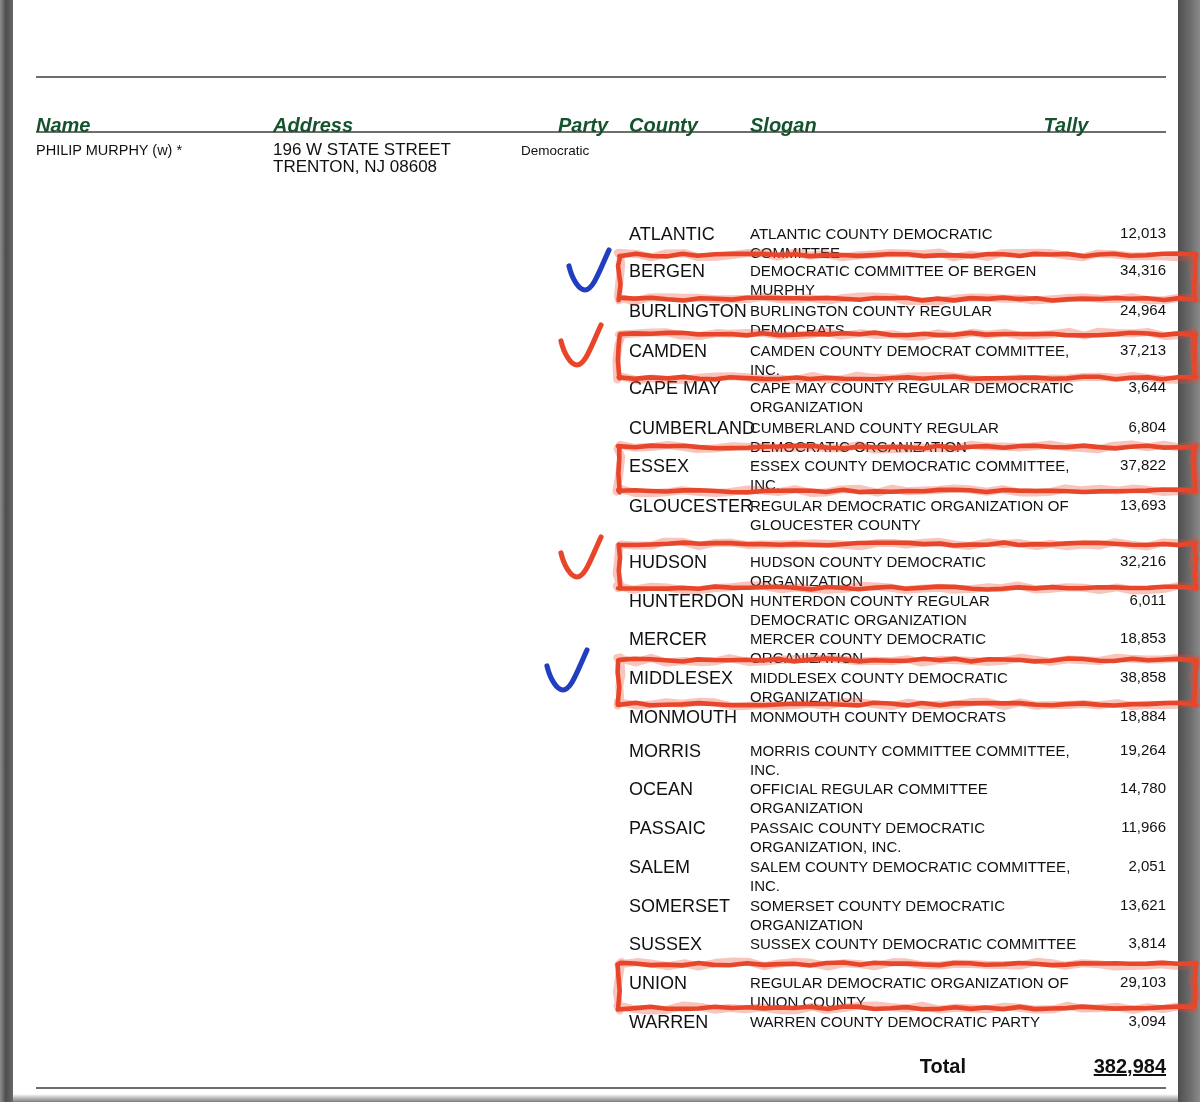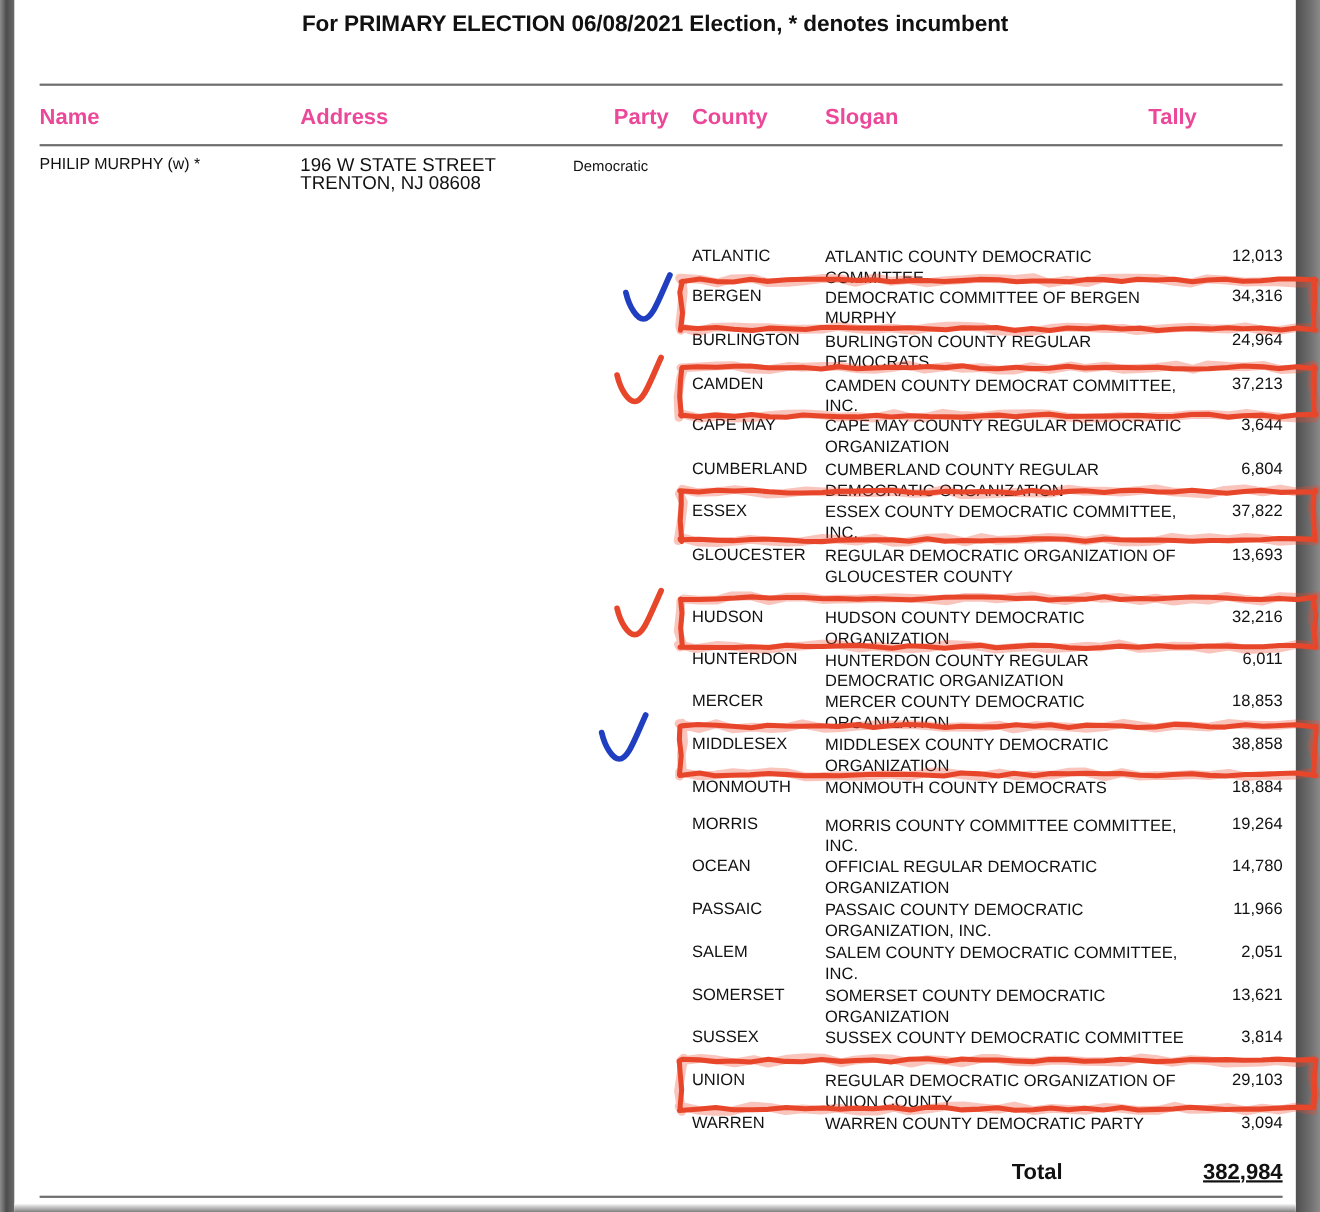--- a/index.html
+++ b/index.html
@@ -68,24 +68,25 @@
     height: 2px;
     background: #6d6d6d;
   }
   .rule.top-rule   { top: 76px; }
   .rule.head-rule  { top: 131px; }
   .rule.foot-rule  { top: 1087px; }
 
   
   .col-head {
     position: absolute;
-    top: 96px;
+    top: 114px;
     font-size: 20px;
     font-weight: bold;
-    color: #ec4899;
+    color: #14532d;
+    font-style: italic;
   }
   .ch-name    { left: 23px; }
   .ch-address { left: 260px; }
   .ch-party   { left: 508px; margin-left: 37px; }
   .ch-county  { left: 616px; }
   .ch-slogan  { left: 737px; }
   .ch-tally   { left: 953px; width: 200px; text-align: center; }
 
   
   .cand-name {
@@ -118,21 +119,21 @@
   }
   .crow {
     position: absolute;
     left: 0;
     width: 1165px;
   }
   .crow .cname {
     position: absolute;
     left: 616px;
     top: 0;
-    font-size: 15px;
+    font-size: 18px;
     color: #111;
     white-space: nowrap;
   }
   .crow .cslogan {
     position: absolute;
     left: 737px;
     top: 0;
     width: 330px;
     font-size: 15px;
     line-height: 19px;
@@ -181,21 +182,20 @@
 </head>
 <body>
 
 <div class="page-wrap">
 
   <div class="page-shadow-left"></div>
   <div class="page-shadow-right"></div>
 
   <div class="page">
 
-    <div class="doc-title">For PRIMARY ELECTION 06/08/2021 Election, * denotes incumbent</div>
 
     <div class="rule top-rule"></div>
     <div class="rule head-rule"></div>
     <div class="rule foot-rule"></div>
 
     <div class="col-head ch-name">Name</div>
     <div class="col-head ch-address">Address</div>
     <div class="col-head ch-party">Party</div>
     <div class="col-head ch-county">County</div>
     <div class="col-head ch-slogan">Slogan</div>
@@ -272,21 +272,21 @@
           <div class="cslogan">MONMOUTH COUNTY DEMOCRATS</div>
           <div class="ctally">18,884</div>
         </div>
         <div class="crow" style="top: 741px;">
           <div class="cname">MORRIS</div>
           <div class="cslogan">MORRIS COUNTY COMMITTEE COMMITTEE, INC.</div>
           <div class="ctally">19,264</div>
         </div>
         <div class="crow" style="top: 779px;">
           <div class="cname">OCEAN</div>
-          <div class="cslogan">OFFICIAL REGULAR DEMOCRATIC ORGANIZATION</div>
+          <div class="cslogan">OFFICIAL REGULAR COMMITTEE ORGANIZATION</div>
           <div class="ctally">14,780</div>
         </div>
         <div class="crow" style="top: 818px;">
           <div class="cname">PASSAIC</div>
           <div class="cslogan">PASSAIC COUNTY DEMOCRATIC ORGANIZATION, INC.</div>
           <div class="ctally">11,966</div>
         </div>
         <div class="crow" style="top: 857px;">
           <div class="cname">SALEM</div>
           <div class="cslogan">SALEM COUNTY DEMOCRATIC COMMITTEE, INC.</div>

